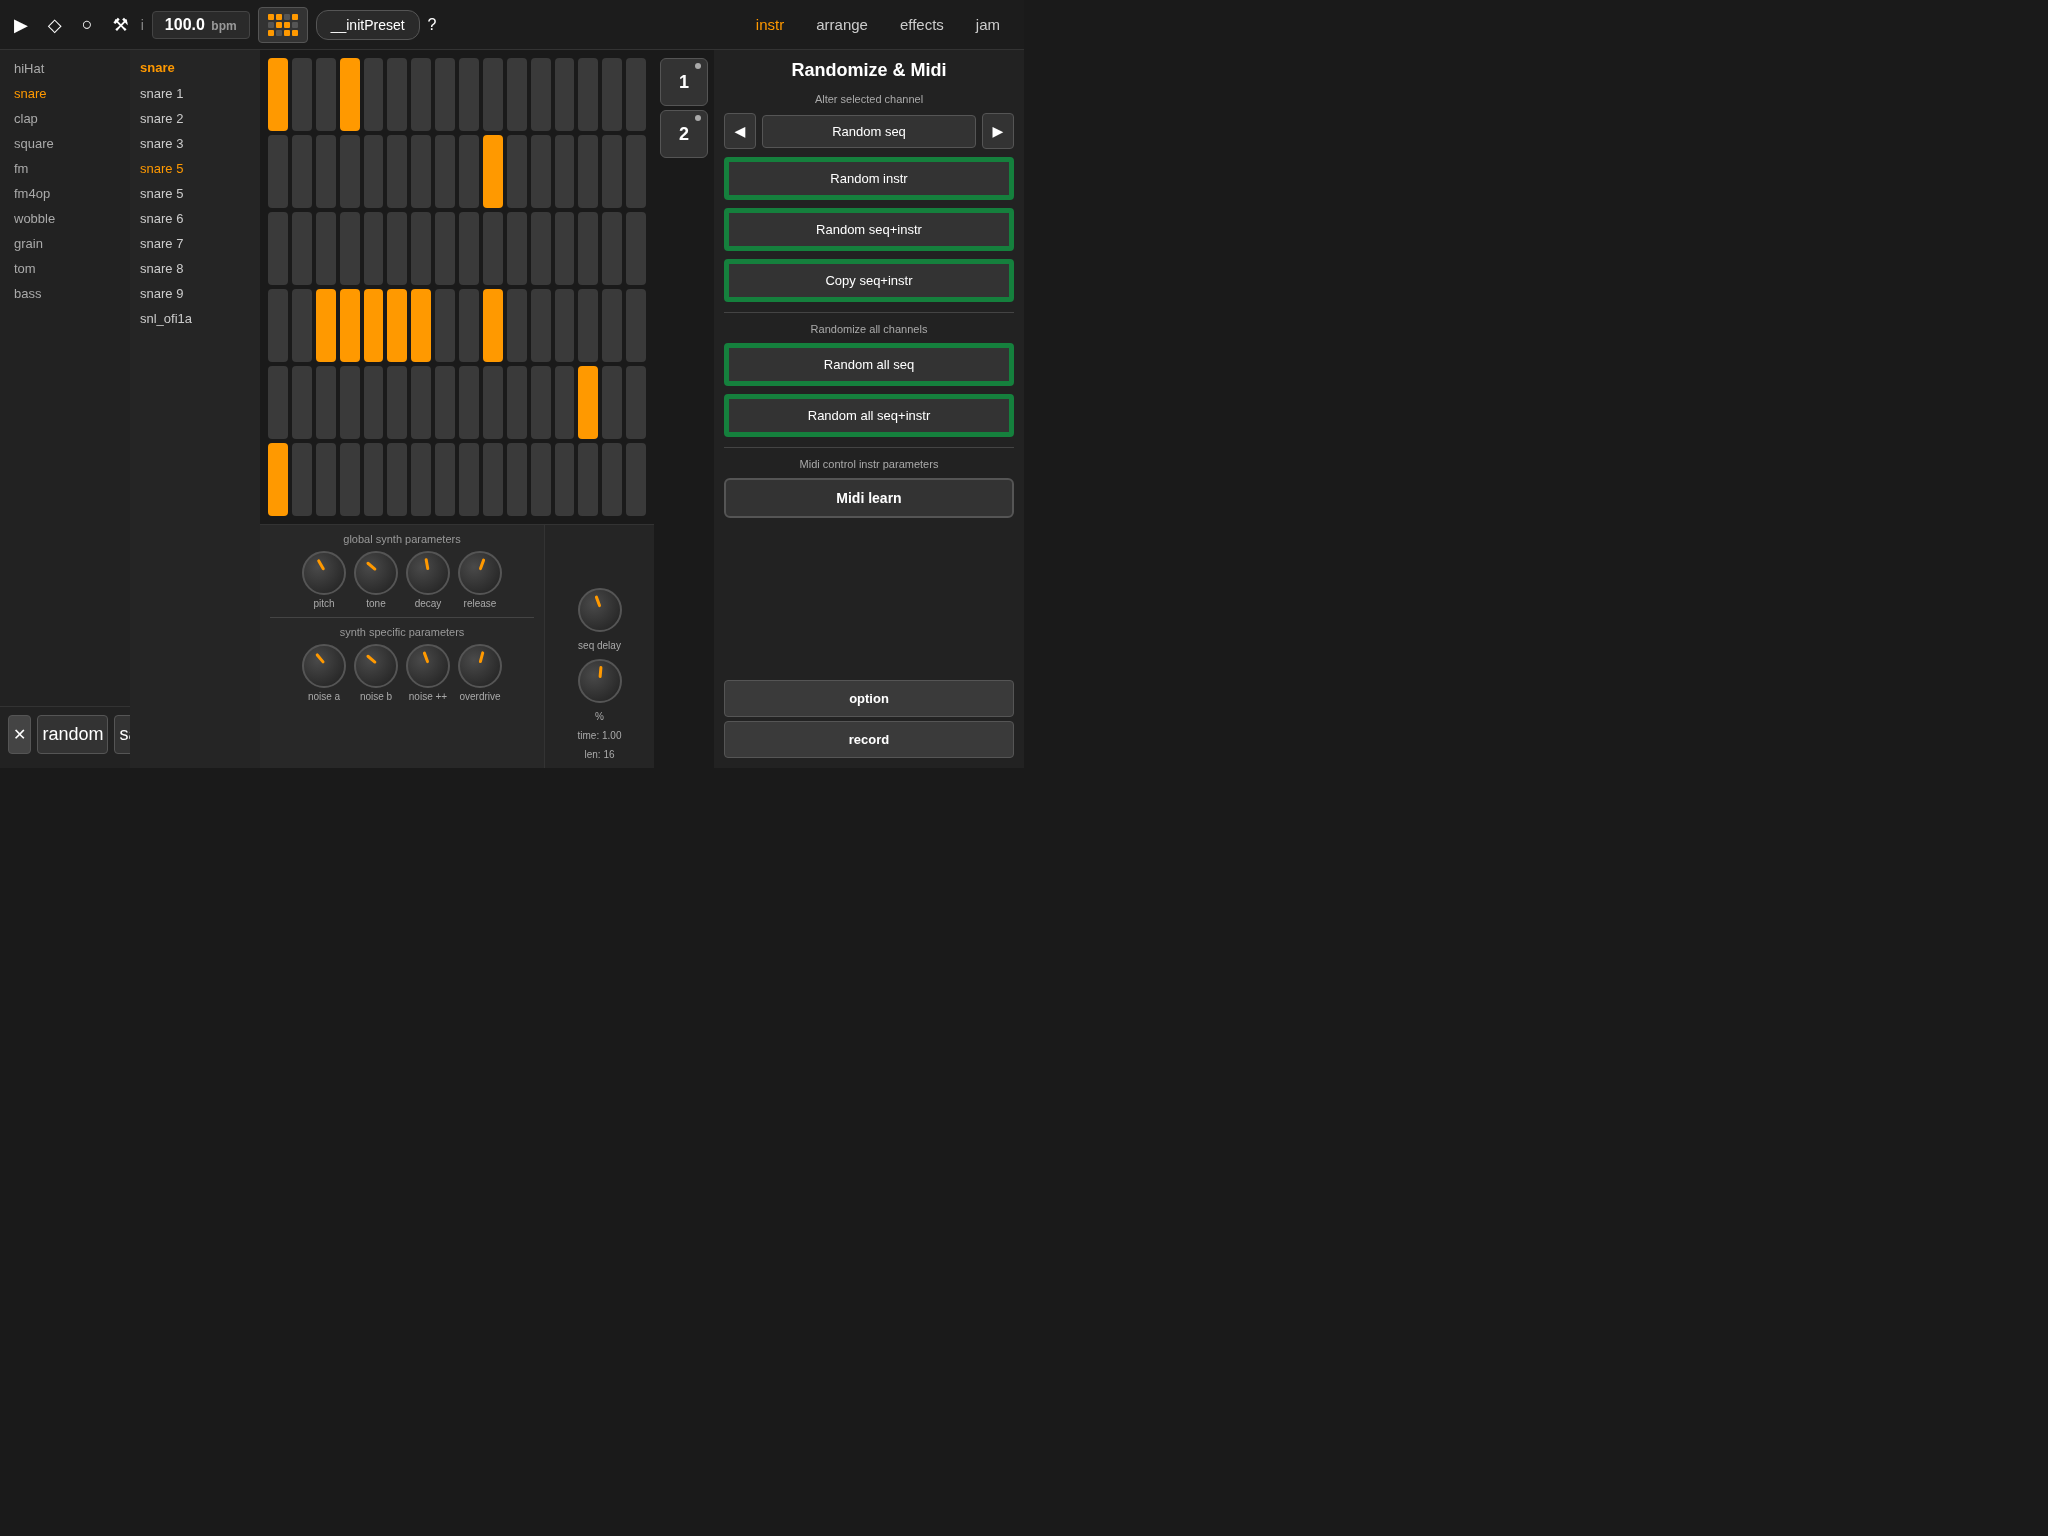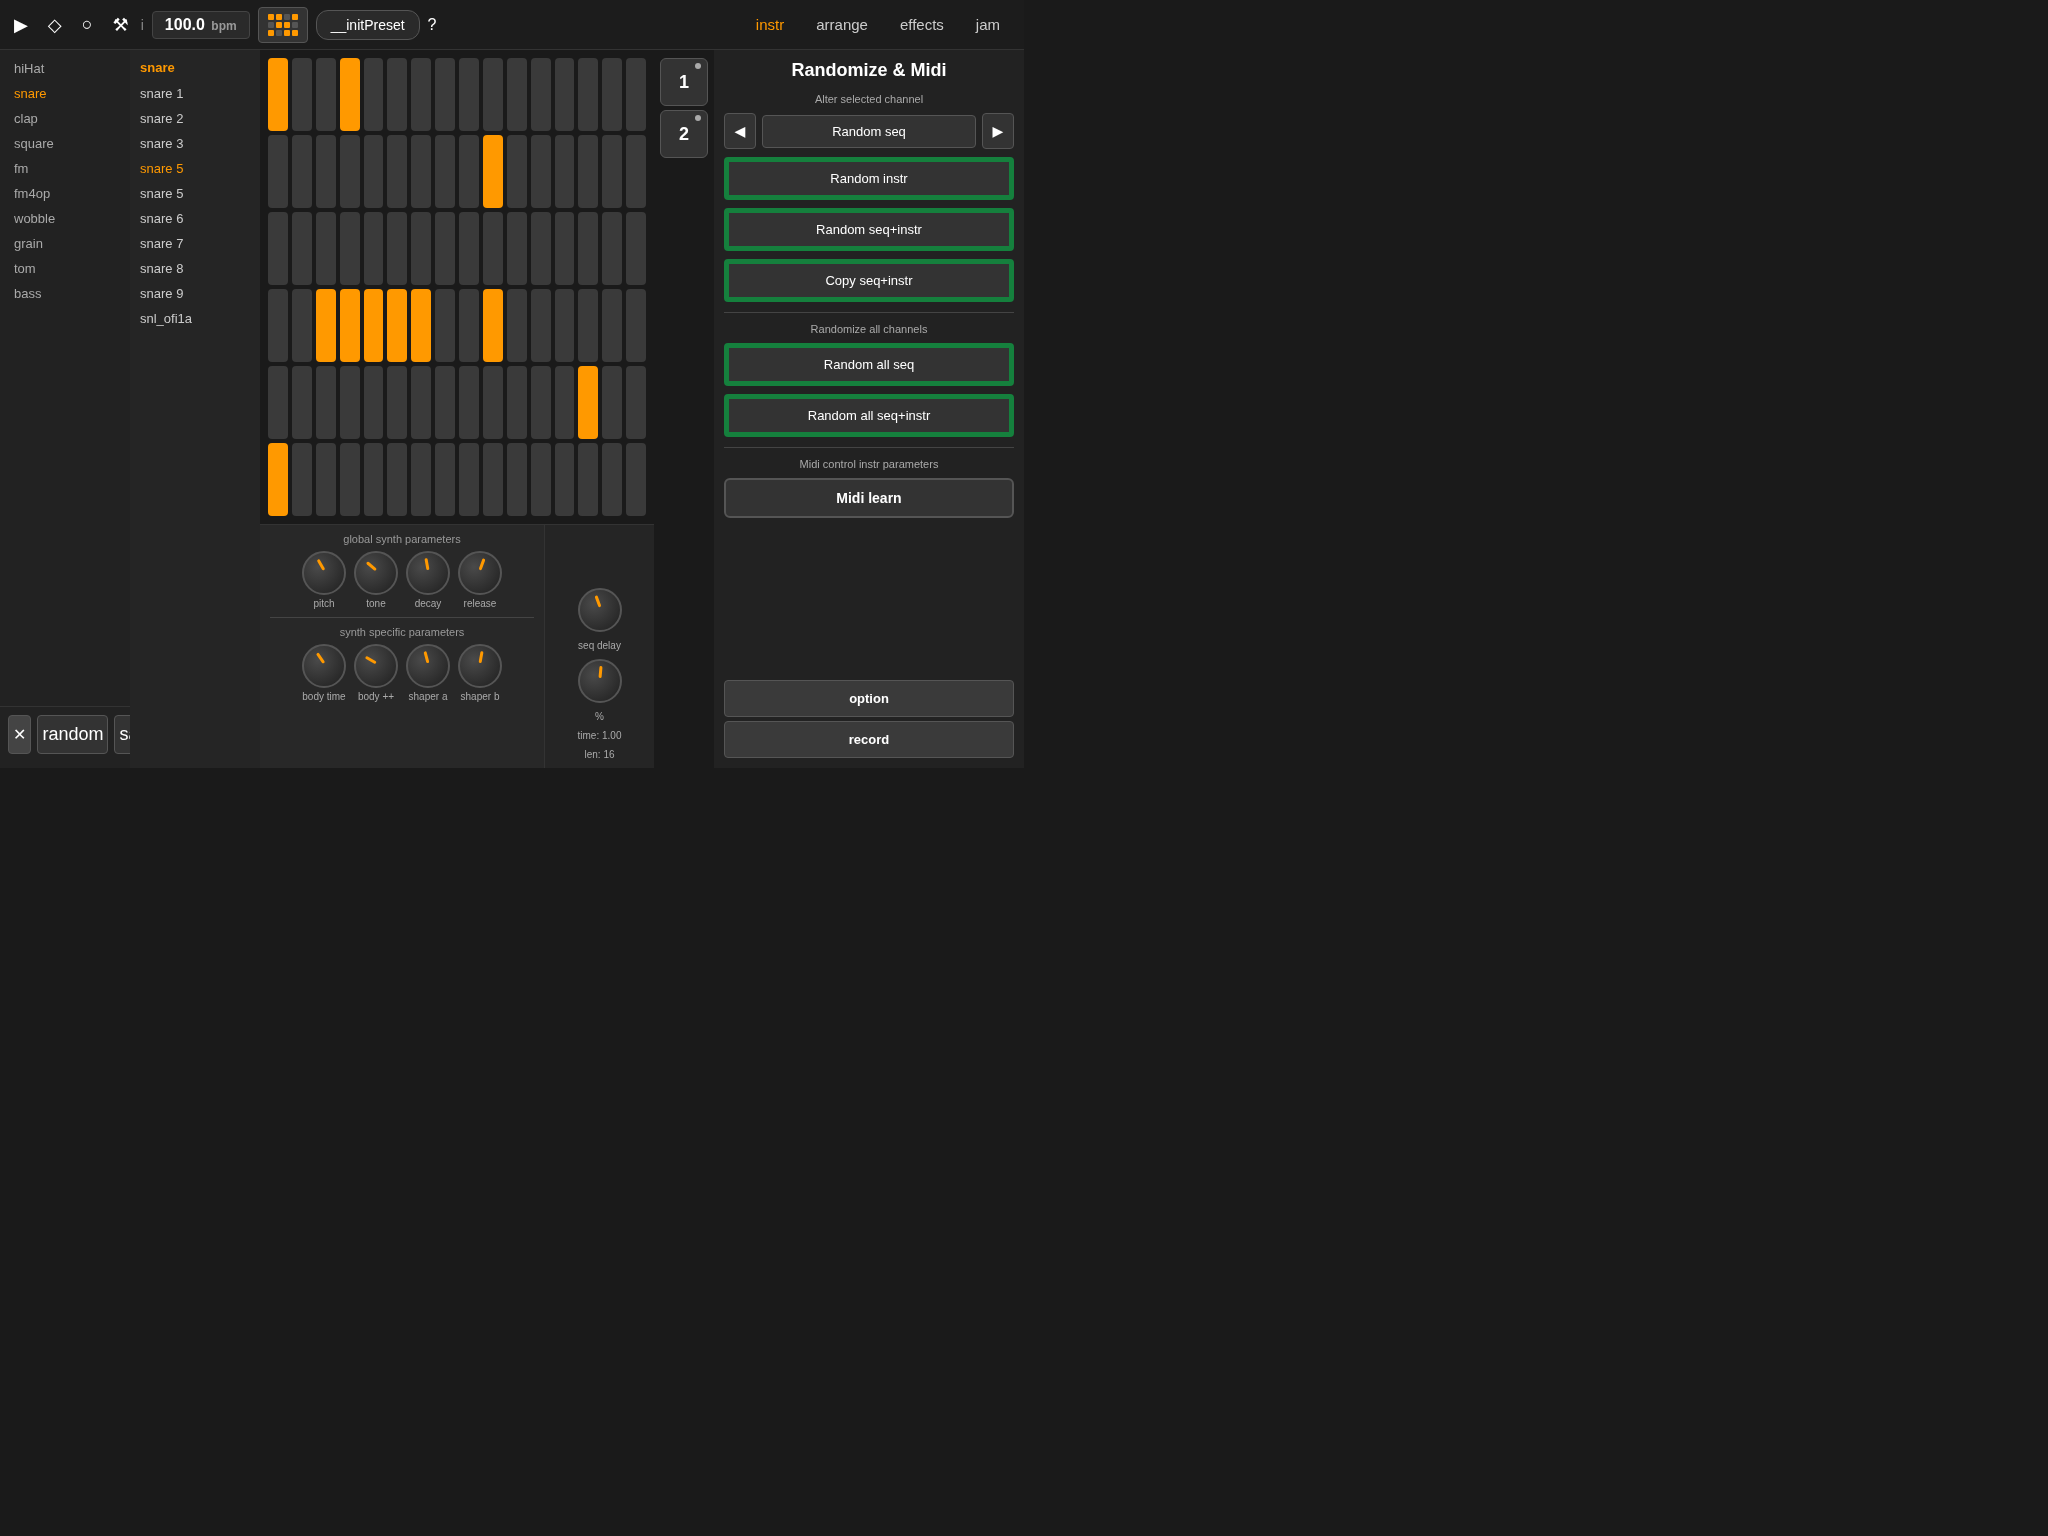--- a/index.html
+++ b/index.html
@@ -601,47 +601,47 @@
             <div class="knob-sm">
               <div class="ind ind-release"></div>
             </div>
             <span class="knob-label">release</span>
           </div>
         </div>
 
         <div style="height:1px;background:#444;margin:2px 0;"></div>
 
         <div class="knobs-section-label">synth specific parameters</div>
-
         <div class="knobs-grid">
           <div class="knob-wrapper">
             <div class="knob-sm">
-              <div class="ind ind-body-time"></div>
-            </div>
-            <span class="knob-label">body time</span>
-          </div>
-          <div class="knob-wrapper">
-            <div class="knob-sm">
-              <div class="ind ind-body-pp"></div>
-            </div>
-            <span class="knob-label">body ++</span>
-          </div>
-          <div class="knob-wrapper">
-            <div class="knob-sm">
-              <div class="ind ind-shaper-a"></div>
-            </div>
-            <span class="knob-label">shaper a</span>
-          </div>
-          <div class="knob-wrapper">
-            <div class="knob-sm">
-              <div class="ind ind-shaper-b"></div>
-            </div>
-            <span class="knob-label">shaper b</span>
+              <div class="ind ind-noise-a"></div>
+            </div>
+            <span class="knob-label">noise a</span>
+          </div>
+          <div class="knob-wrapper">
+            <div class="knob-sm">
+              <div class="ind ind-noise-b"></div>
+            </div>
+            <span class="knob-label">noise b</span>
+          </div>
+          <div class="knob-wrapper">
+            <div class="knob-sm">
+              <div class="ind ind-noise-pp"></div>
+            </div>
+            <span class="knob-label">noise ++</span>
+          </div>
+          <div class="knob-wrapper">
+            <div class="knob-sm">
+              <div class="ind ind-overdrive"></div>
+            </div>
+            <span class="knob-label">overdrive</span>
           </div>
         </div>
+
       </div>
 
       <div class="extra-panel">
         <div class="knob-sm" style="margin-top:auto;">
           <div class="ind" style="top:5px;left:50%;transform:translateX(-50%) rotate(-20deg);position:absolute;width:3px;height:12px;background:#f90;border-radius:2px;transform-origin:bottom center;"></div>
         </div>
         <span class="knob-label">seq delay</span>
         <div class="knob-sm">
           <div class="ind" style="top:5px;left:50%;transform:translateX(-50%) rotate(5deg);position:absolute;width:3px;height:12px;background:#f90;border-radius:2px;transform-origin:bottom center;"></div>
         </div>

